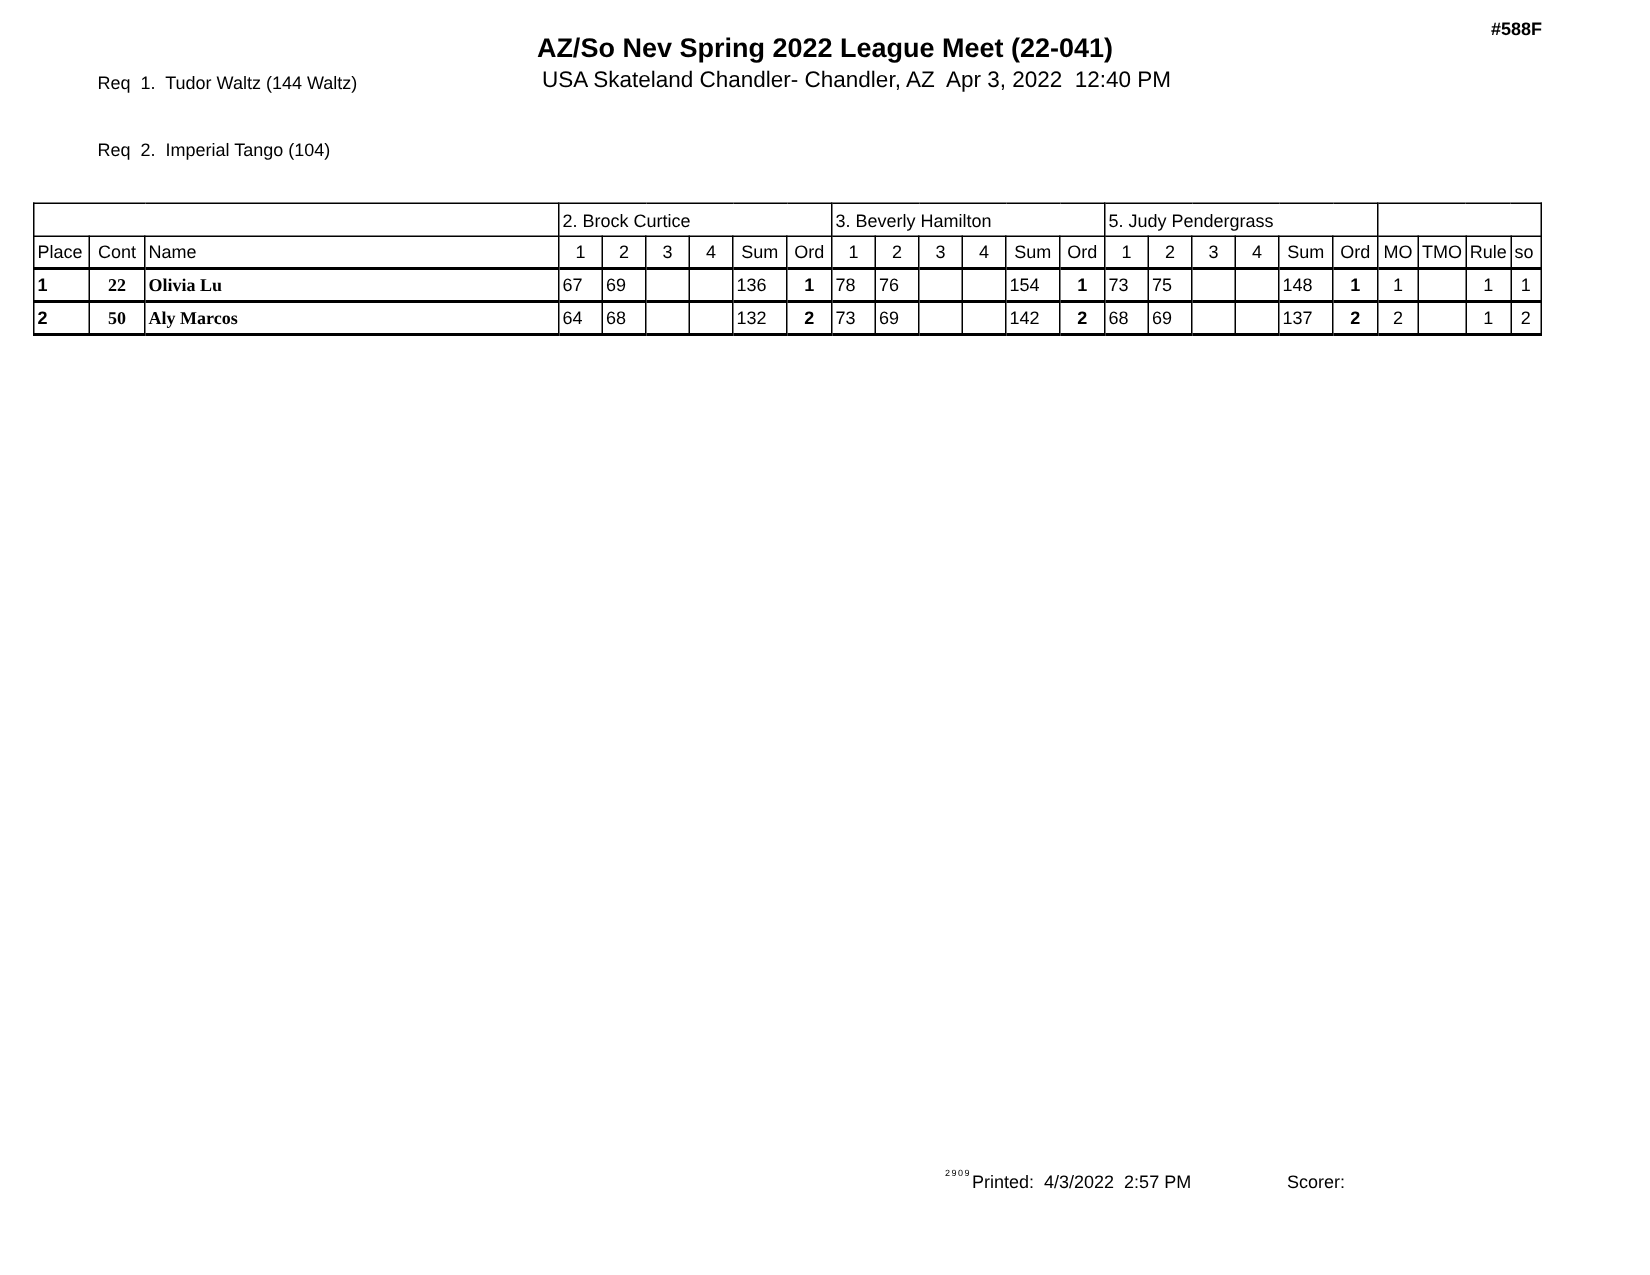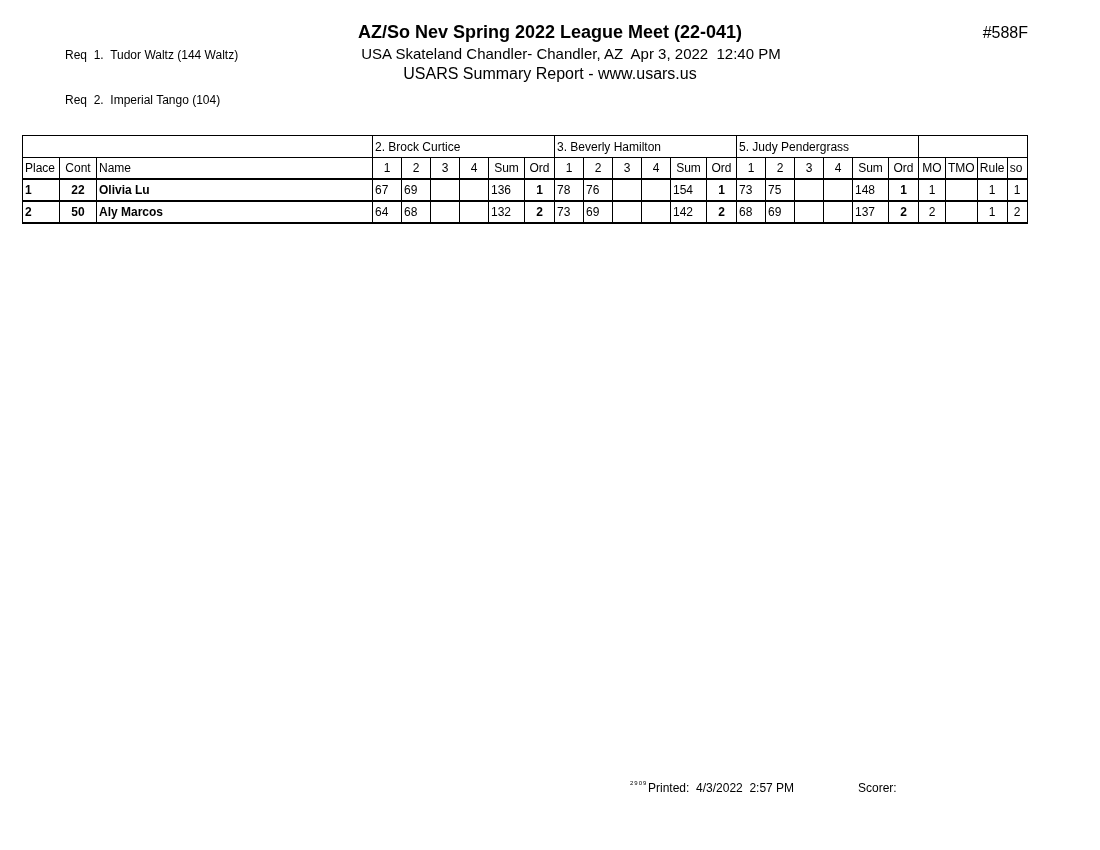--- a/index.html
+++ b/index.html
@@ -33,24 +33,24 @@
     text-align: center;
   }
   .meet-title   { font-size: 18px; font-weight: bold; }
   .venue-line   { font-size: 15px; margin-top: 2px; white-space: pre; margin-left: 42px; }
   .event-title  { font-size: 18px; font-weight: bold; margin-top: 3px; letter-spacing: 0.8px; }
   .report-line  { font-size: 16px; margin-top: 3px; }
 
   
   .doc-number {
     position: absolute;
-    top: 24px;
+    top: 12px;
     right: 72px;
-    font-size: 16px;
-    font-weight: normal;
+    font-size: 12px;
+    font-weight: bold;
   }
 
   
   table.rpt {
     position: absolute;
     left: 22px;
     top: 135px;
     border-collapse: collapse;
     table-layout: fixed;
   }
@@ -63,21 +63,21 @@
     white-space: nowrap;
     vertical-align: middle;
   }
   tr.judge-row td { height: 21px; }
   td.blank { border: none; background: transparent; }
   td.judge { text-align: left; padding-left: 4px; white-space: pre; }
 
   td.ctr { text-align: center; margin-left: 28px; }
   td.lft { text-align: left; padding-left: 3px; }
   td.rgt { text-align: left; padding-right: 3px; }
-  td.b   { font-weight: bold; }
+  td.b   { font-weight: bold; font-family: Liberation Serif, serif; }
   td.place-val { text-align: left; padding-left: 8px; font-weight: bold; }
 
   td.ord {
     border-left: 3px solid #000;
     border-right: 3px solid #000;
     text-align: center;
     margin-left: 20px;
   }
   tr.data-row td { border-top: 2px solid #000; border-bottom: 2px solid #000; }
   tr.data-row td.ord { font-weight: bold; }
@@ -110,21 +110,20 @@
 <div class="page">
 
   <div class="req-block">
     <div>Req  1.  Tudor Waltz (144 Waltz)</div>
     <div>Req  2.  Imperial Tango (104)</div>
   </div>
 
   <div class="center-header">
     <div class="meet-title">AZ/So Nev Spring 2022 League Meet (22-041)</div>
     <div class="venue-line">USA Skateland Chandler- Chandler, AZ  Apr 3, 2022  12:40 PM</div>
-    <div class="report-line">USARS Summary Report - www.usars.us</div>
   </div>
 
   <div class="doc-number">#588F</div>
 
   <table class="rpt">
     <colgroup>
       <col style="width:37px">
         <col style="width:37px">
         <col style="width:276px">
       <col style="width:29px">

